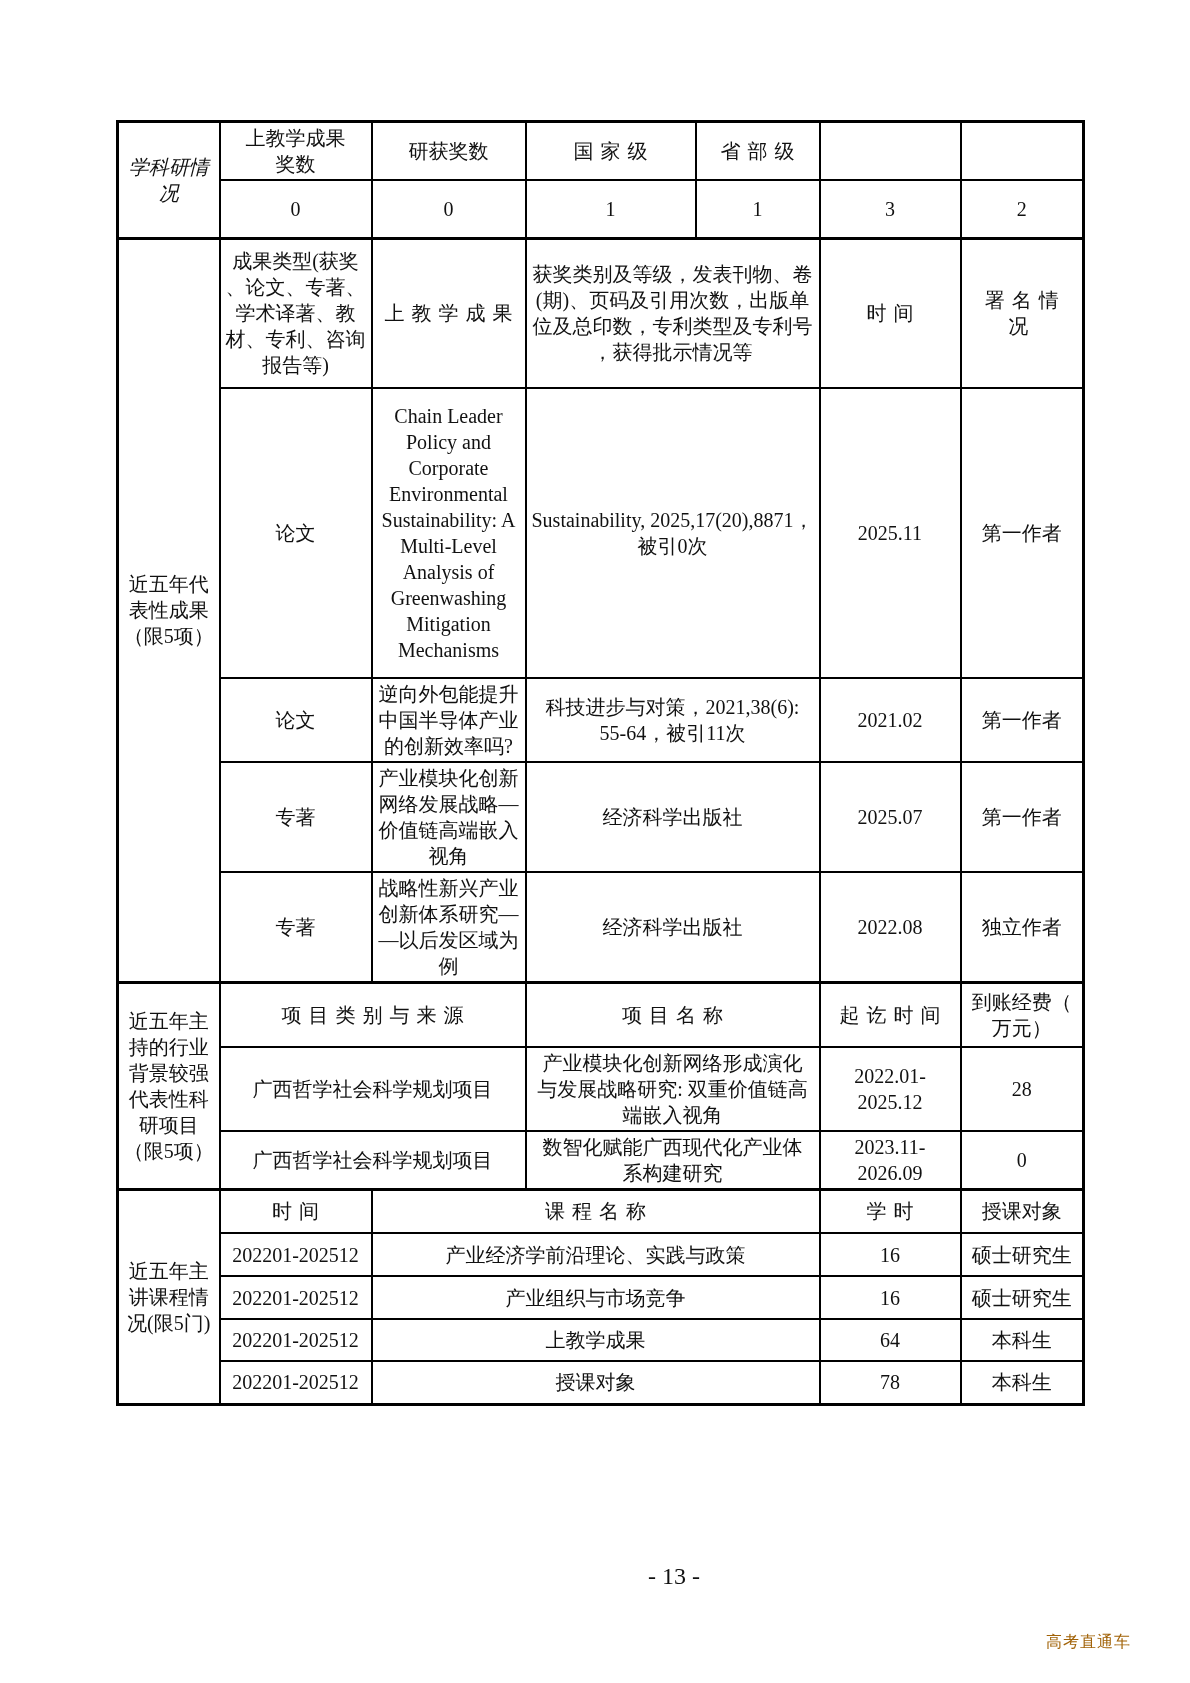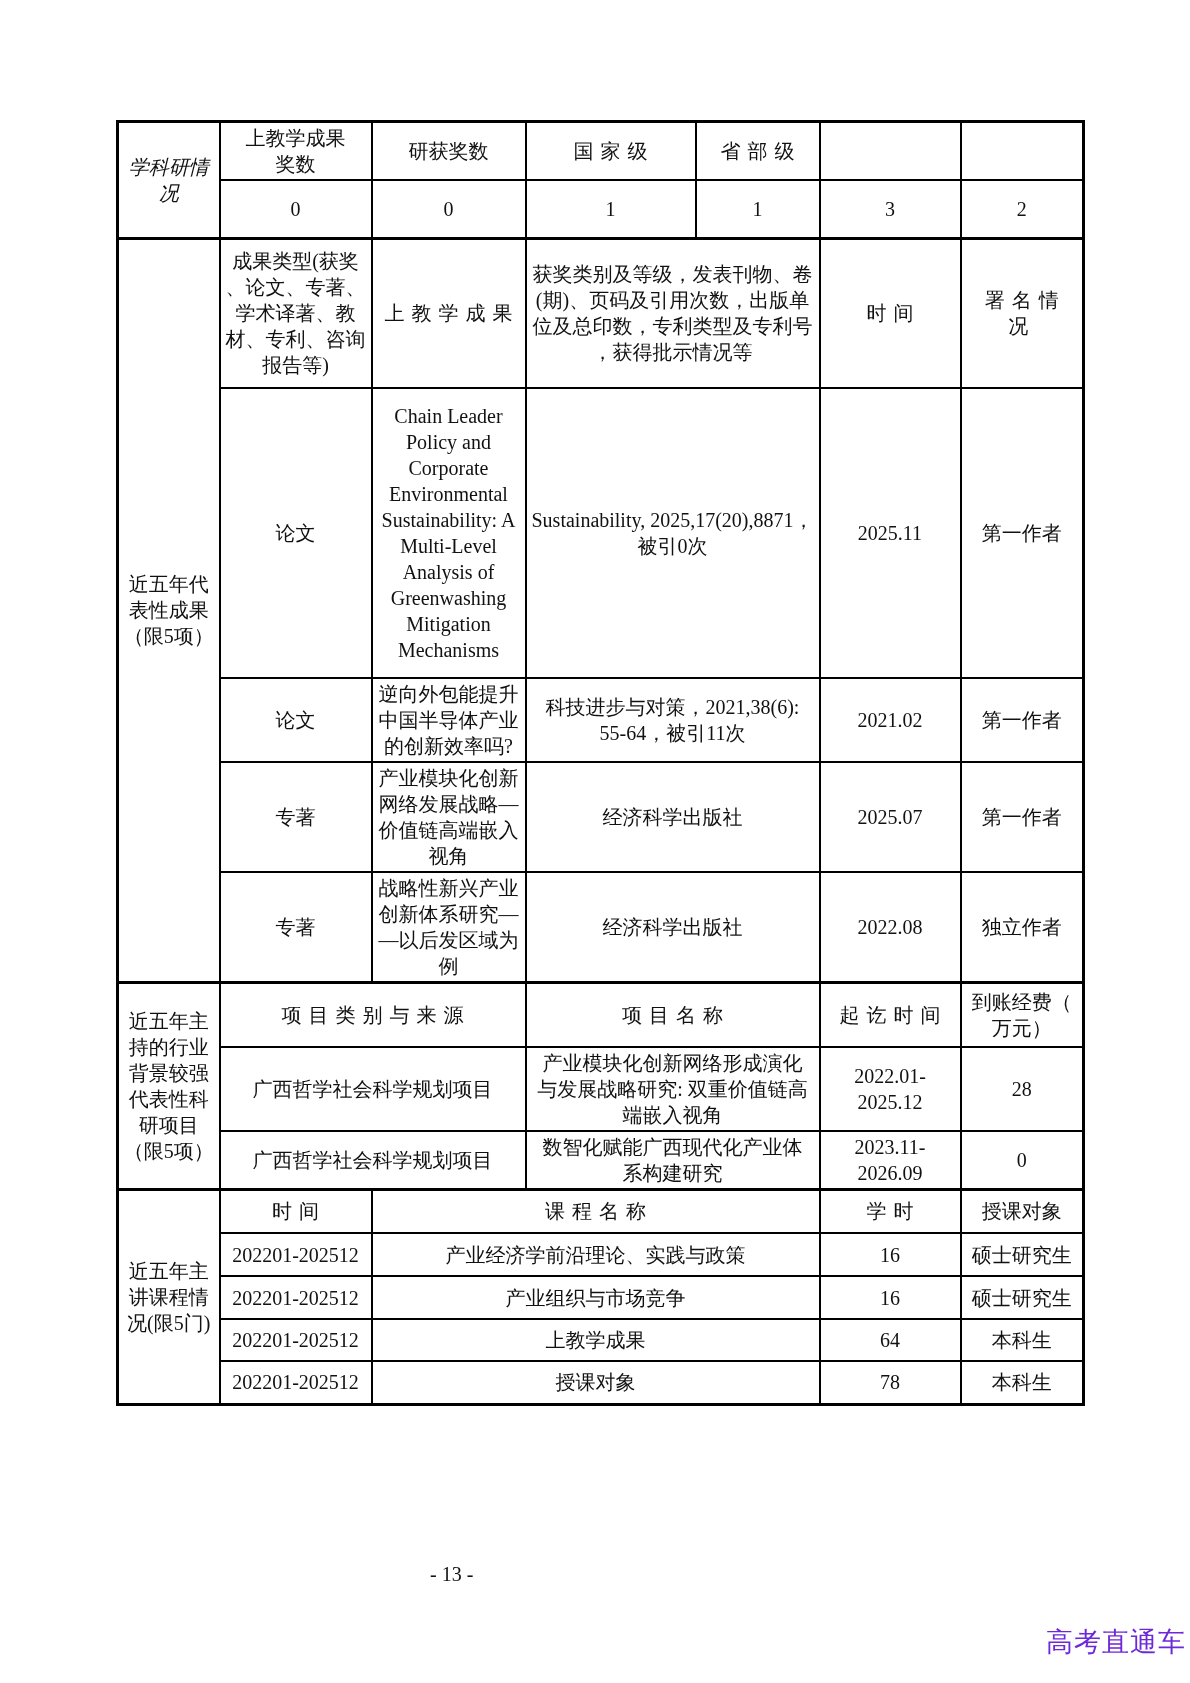--- a/index.html
+++ b/index.html
@@ -21,26 +21,26 @@
   }
   tr.sec td{border-top:3px solid #000;}
   table.form{border:3px solid #000;}
   td.pre{white-space:pre-line;}
   td.ls{letter-spacing:.35em;text-indent:.35em;}
   td.vt{vertical-align:top;padding-top:4px;font-style:italic;}
   td.lh29{line-height:29px;}
   td.en{font-size:19px;border-radius:26px;}
   .pageno{
     position:absolute;left:430px;top:1563px;width:270px;
-    text-align:left;font-size:20px;color:#111;
+    text-align:right;font-size:24px;color:#111;
   }
   .watermark{
     position:absolute;left:1046px;top:1628px;
-    font-size:27px;line-height:28px;letter-spacing:1px;
-    color:#6d28d9;font-family:"Liberation Sans","DejaVu Sans",sans-serif;
+    font-size:16px;line-height:28px;letter-spacing:1px;
+    color:#a16207;font-family:"Liberation Sans","DejaVu Sans",sans-serif;
     white-space:nowrap;
   }
 </style>
 </head>
 <body>
 
 <div class="page">
 
   <table class="form">
     <colgroup>

